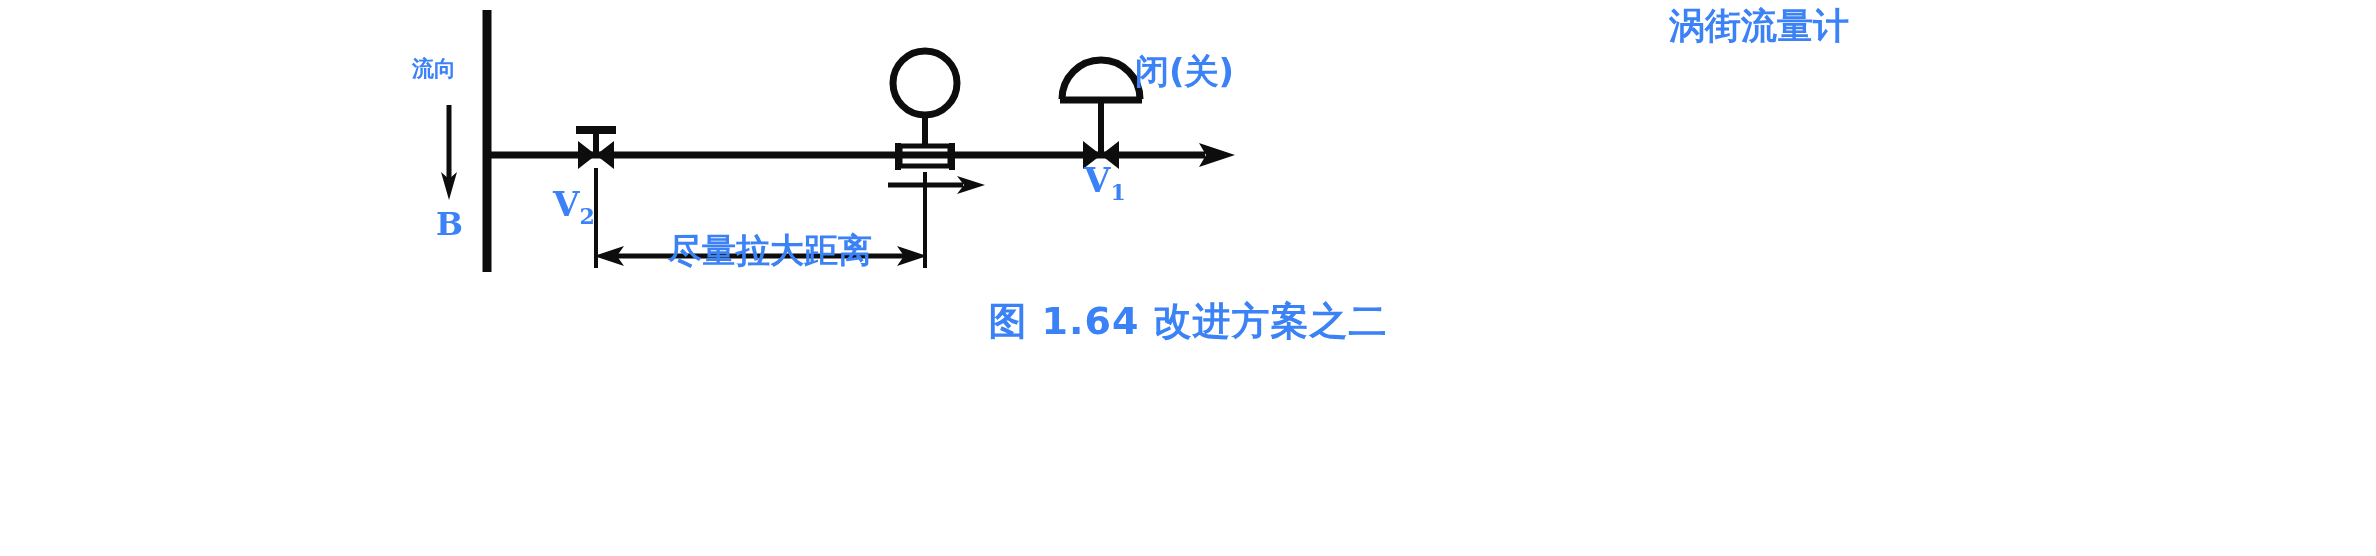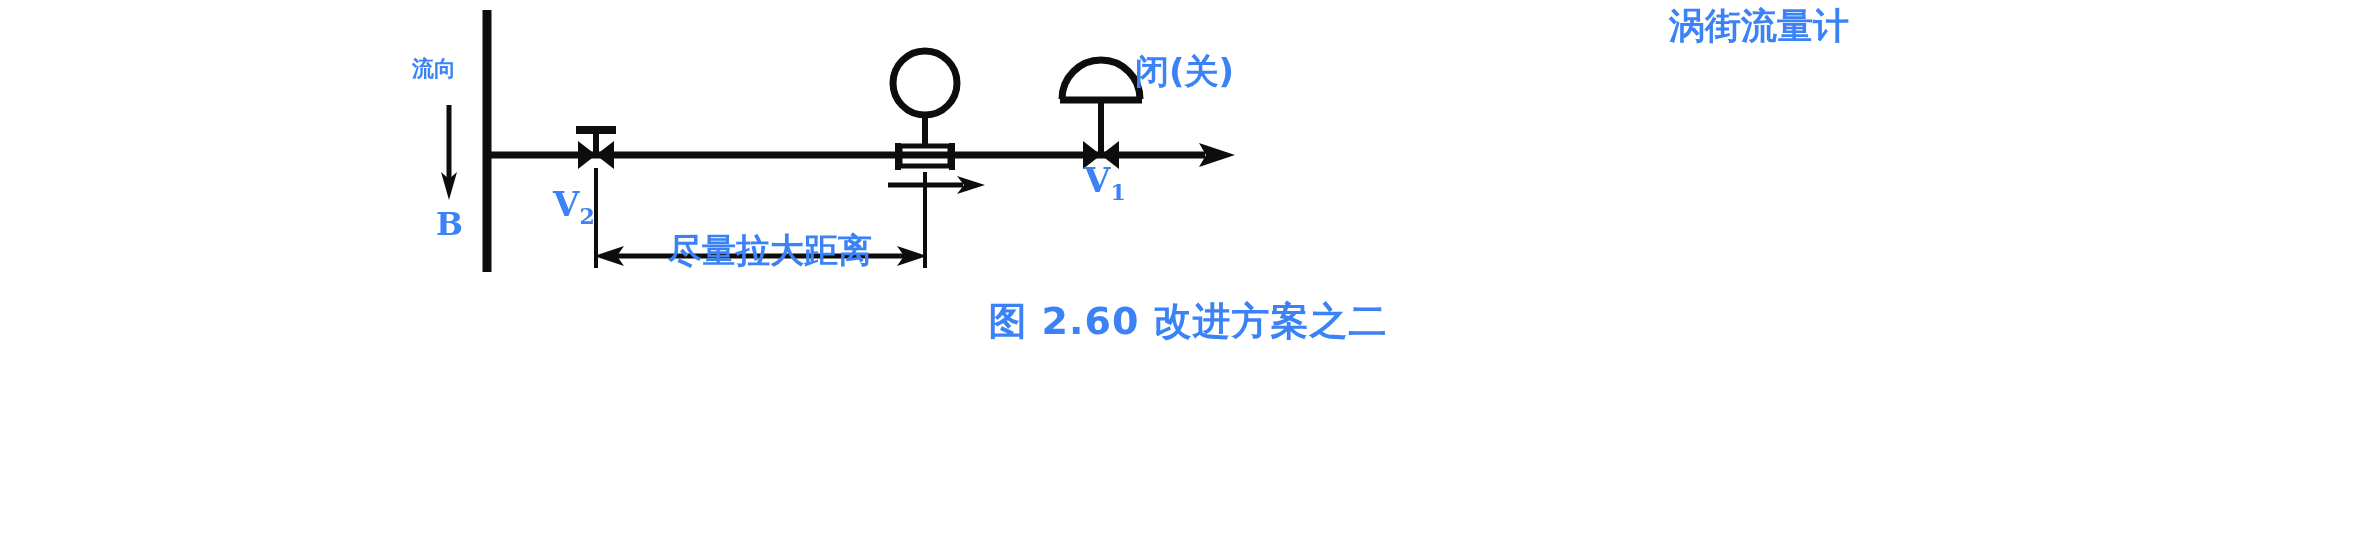--- a/index.html
+++ b/index.html
@@ -111,15 +111,15 @@
   <div class="lbl cjk" id="label-meter">涡街流量计</div>
 
   <div class="lbl cjk" id="label-closed">闭(关)</div>
 
   <div class="lbl valve-tag" id="label-v2"><span>V</span><sub>2</sub></div>
 
   <div class="lbl valve-tag" id="label-v1"><span>V</span><sub>1</sub></div>
 
   <div class="lbl cjk" id="label-distance">尽量拉大距离</div>
 
-  <div class="lbl cjk" id="label-caption">图 2.60  改进方案之二</div>
+  <div class="lbl cjk" id="label-caption">图 1.64  改进方案之二</div>
 
 </div>
 
 </body></html>

